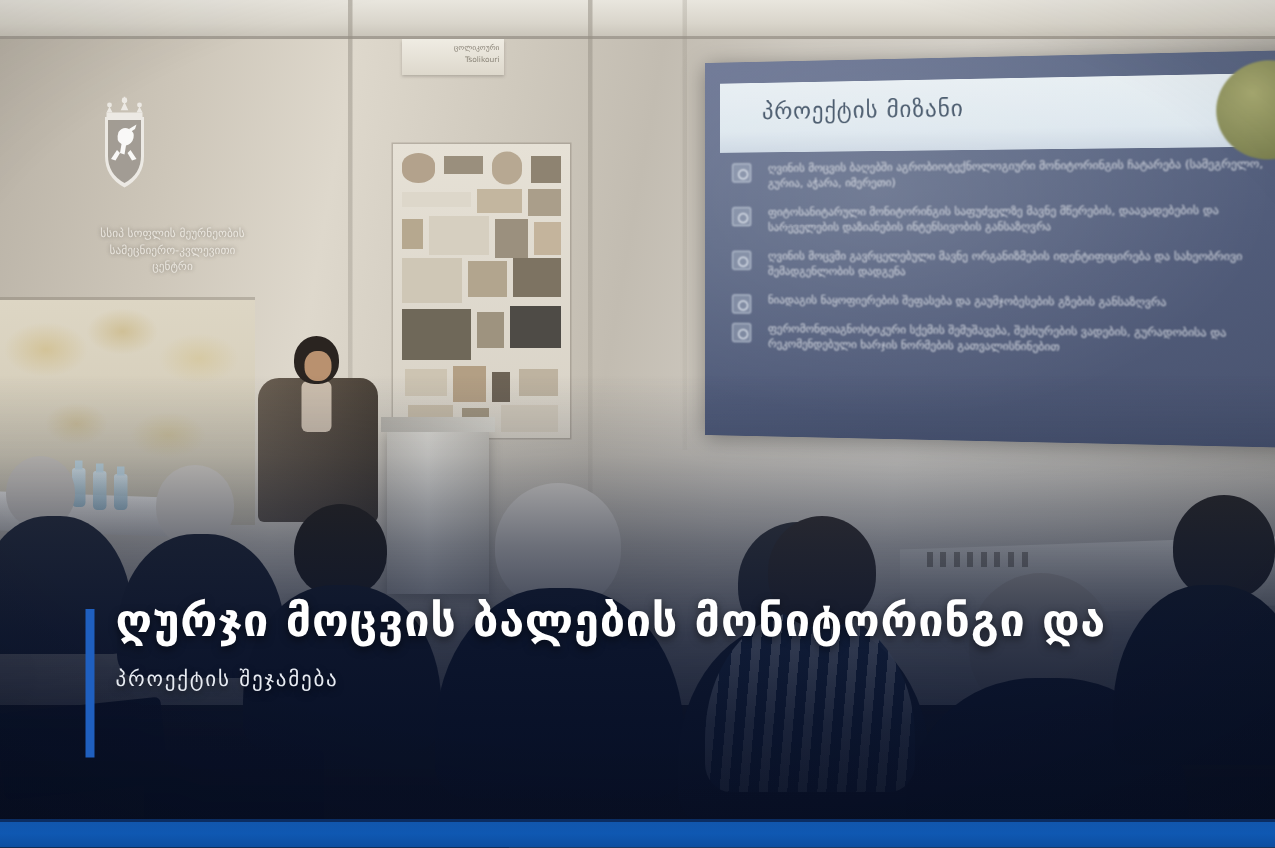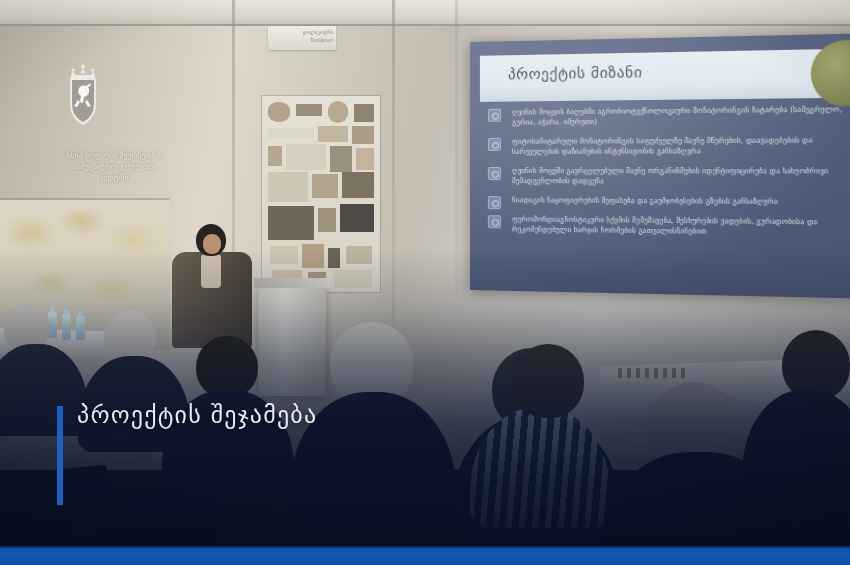--- a/index.html
+++ b/index.html
@@ -198,21 +198,21 @@
     background:#1f5fbf;
   }
   .titlewrap{position:absolute;left:77px;top:396px;width:740px;}
   .t-line{
     font-family:"DejaVu Sans","Liberation Sans",sans-serif;
     font-size:30px;line-height:38px;font-weight:700;color:#ffffff;
     letter-spacing:.5px;white-space:nowrap;
     text-shadow:0 2px 6px rgba(0,0,0,.55);
   }
   .t-sub{
-    margin-top:7px;font-size:24px;line-height:24px;color:#e7ebf2;
+    margin-top:7px;font-size:14px;line-height:24px;color:#e7ebf2;
     letter-spacing:1.2px;text-shadow:0 2px 5px rgba(0,0,0,.55);
   }
 
   
   .bottombar{
     position:absolute;left:0;top:548px;width:850px;height:17px;
     background:linear-gradient(180deg,#1156ac 0%,#0f58b2 45%,#0d4ea0 100%);
   }
   .bottombar-top{
     position:absolute;left:0;top:546px;width:850px;height:3px;
@@ -370,19 +370,20 @@
     <div class="head" style="left:512px;top:344px;width:72px;height:74px;background:#3b3531;"></div>
 
   </div>
 
   <div class="shade"></div>
   <div class="vignette"></div>
 
   <div class="accentbar"></div>
 
   <div class="titlewrap">
+    <div class="t-line">ღურჯი მოცვის ბალების მონიტორინგი და</div>
     <div class="t-sub">პროექტის შეჯამება</div>
   </div>
 
   <div class="bottombar-top"></div>
   <div class="bottombar"></div>
 
 </div>
 
 </body></html>

